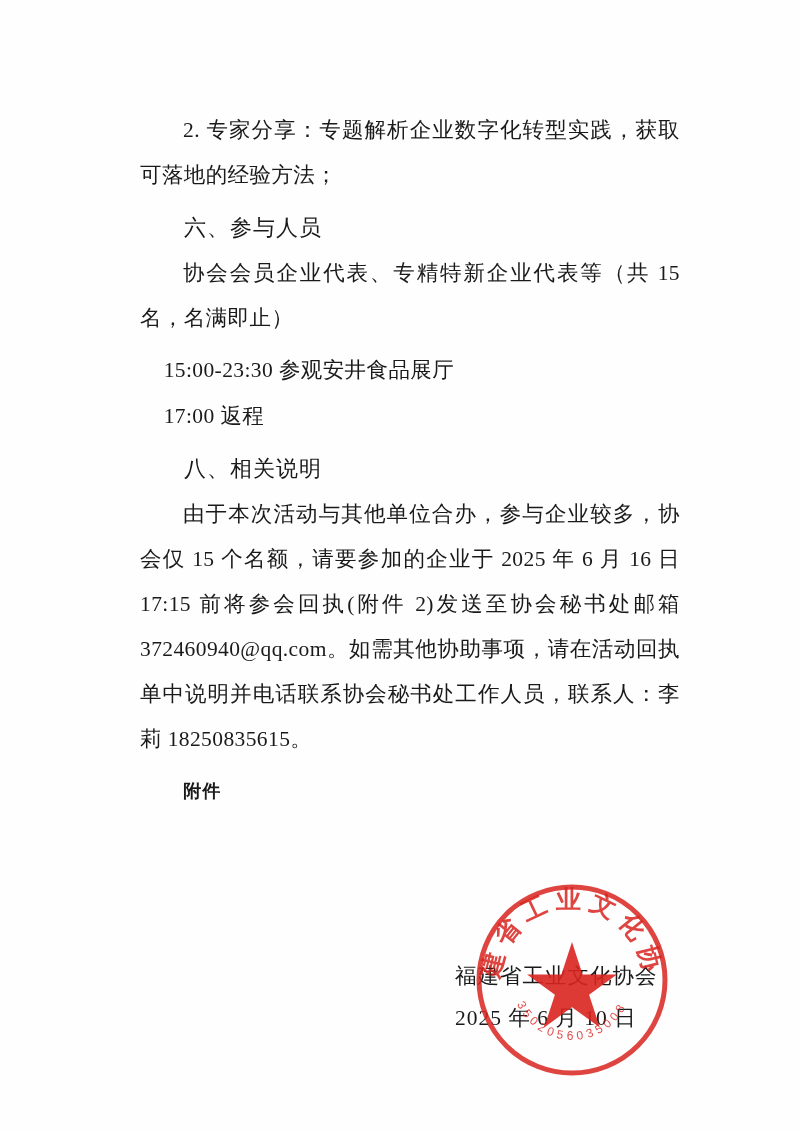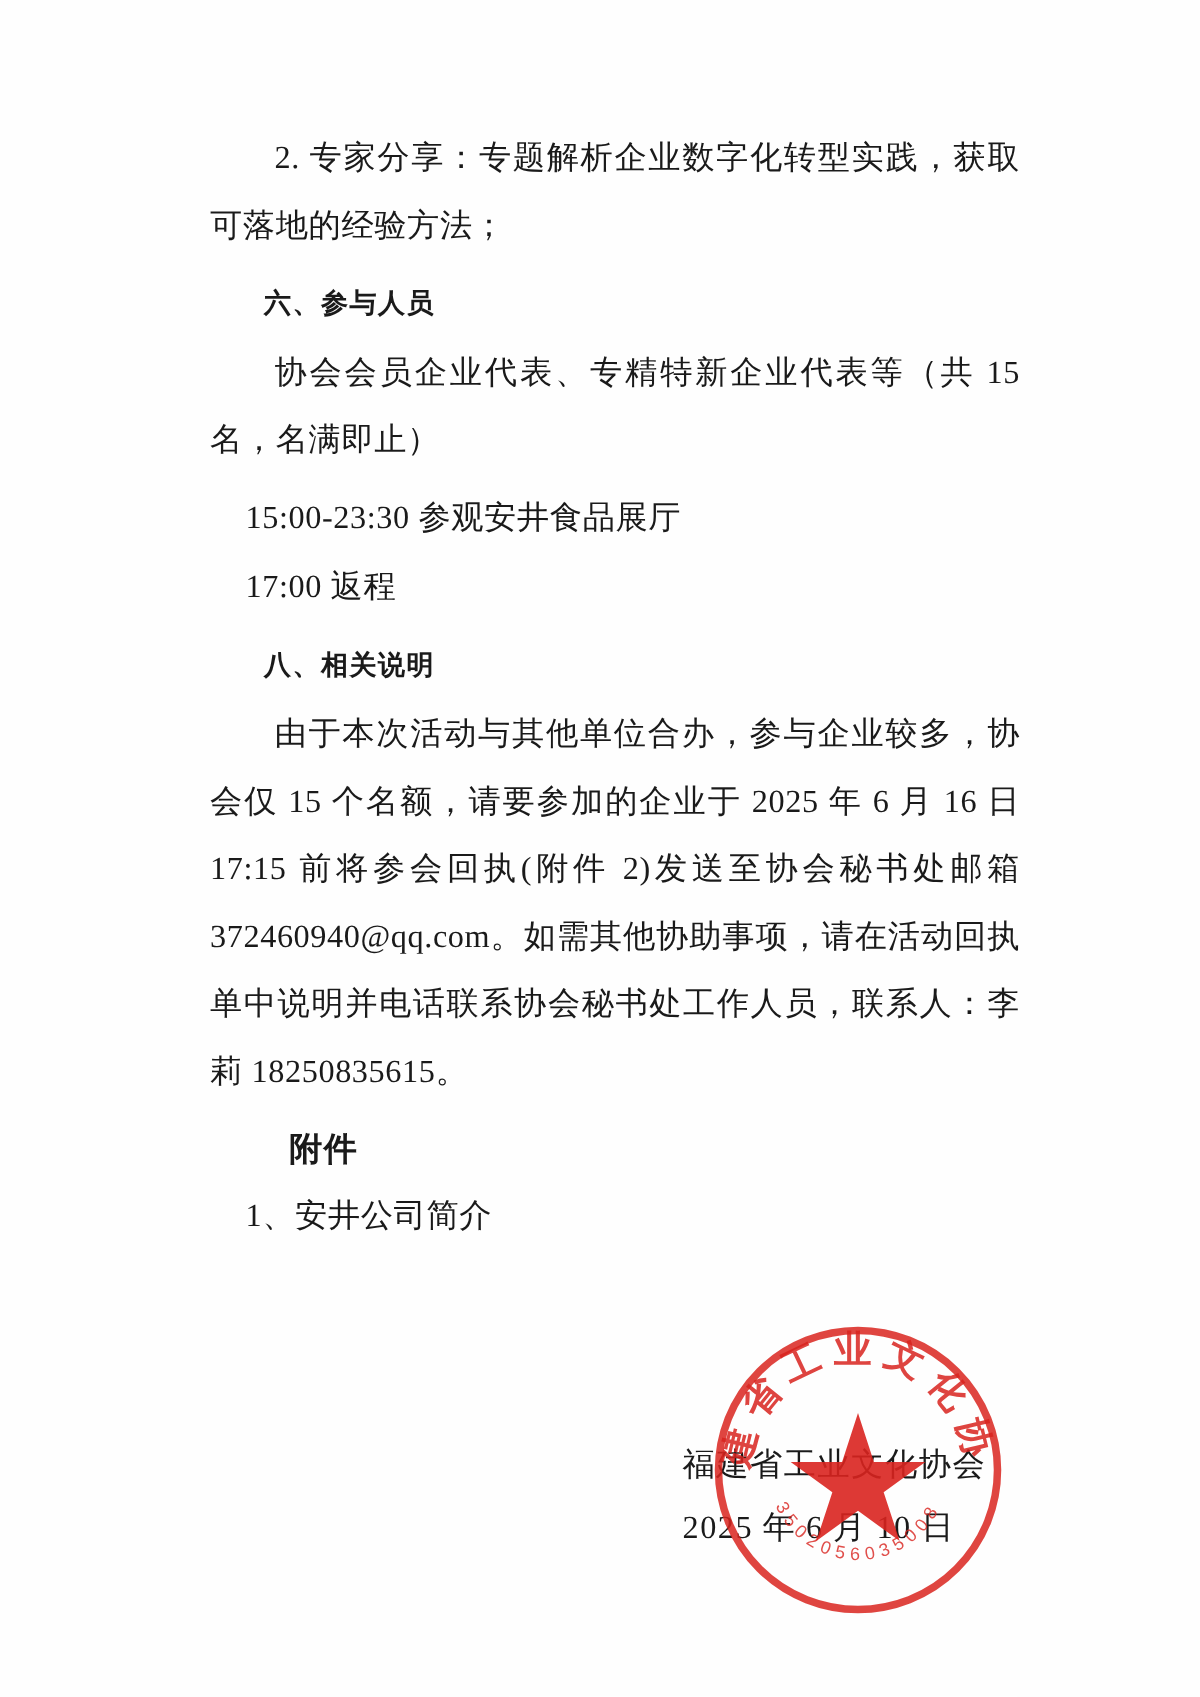--- a/index.html
+++ b/index.html
@@ -18,50 +18,50 @@
   .page {
     position: absolute;
     left: 0; top: 0;
     width: 800px;
     height: 1131px;
     background: #fefefe;
   }
   .content {
     position: absolute;
     left: 140px;
-    top: 83px;
+    top: 108px;
     width: 540px;
   }
   .para {
     font-size: 21.5px;
     line-height: 45px;
     text-align: justify;
     margin: 0 0 0 0;
     letter-spacing: 0.4px;
   }
   .indent {
     text-indent: 2em;
   }
   .heading {
-    font-size: 18px;
+    font-size: 22px;
     line-height: 47px;
-    font-weight: bold;
+    font-weight: normal;
     text-indent: 2em;
     margin: 0;
     letter-spacing: 1px;
   }
   .sched {
     font-size: 21.5px;
     line-height: 46px;
     text-indent: 1.1em;
     margin: 0;
     letter-spacing: 0.4px;
   }
   .attach-title {
-    font-size: 22px;
+    font-size: 18px;
     line-height: 46px;
     font-weight: bold;
     text-indent: 2.4em;
     margin: 0;
     letter-spacing: 1px;
   }
   .attach-item {
     font-size: 21.5px;
     line-height: 42px;
     text-indent: 1.1em;
@@ -109,21 +109,20 @@
     <div class="gap-sm"></div>
     <p class="sched">15:00-23:30  参观安井食品展厅</p>
     <p class="sched">17:00  返程</p>
 
     <div class="gap-sm"></div>
     <h2 class="heading">八、相关说明</h2>
     <p class="para indent">由于本次活动与其他单位合办，参与企业较多，协会仅 15 个名额，请要参加的企业于 2025 年 6 月 16 日 17:15 前将参会回执(附件 2)发送至协会秘书处邮箱 372460940@qq.com。如需其他协助事项，请在活动回执单中说明并电话联系协会秘书处工作人员，联系人：李莉  18250835615。</p>
 
     <div class="gap-sm"></div>
     <h2 class="attach-title">附件</h2>
-    <p class="attach-item">1、安井公司简介</p>
 
   </div>
 
   <div class="signature">
     <div class="sig-line">福建省工业文化协会</div>
     <div class="sig-line">2025 年 6 月 10 日</div>
   </div>
 
   <div class="stamp">
     <svg width="200" height="200" viewBox="0 0 200 200" xmlns="http://www.w3.org/2000/svg">

